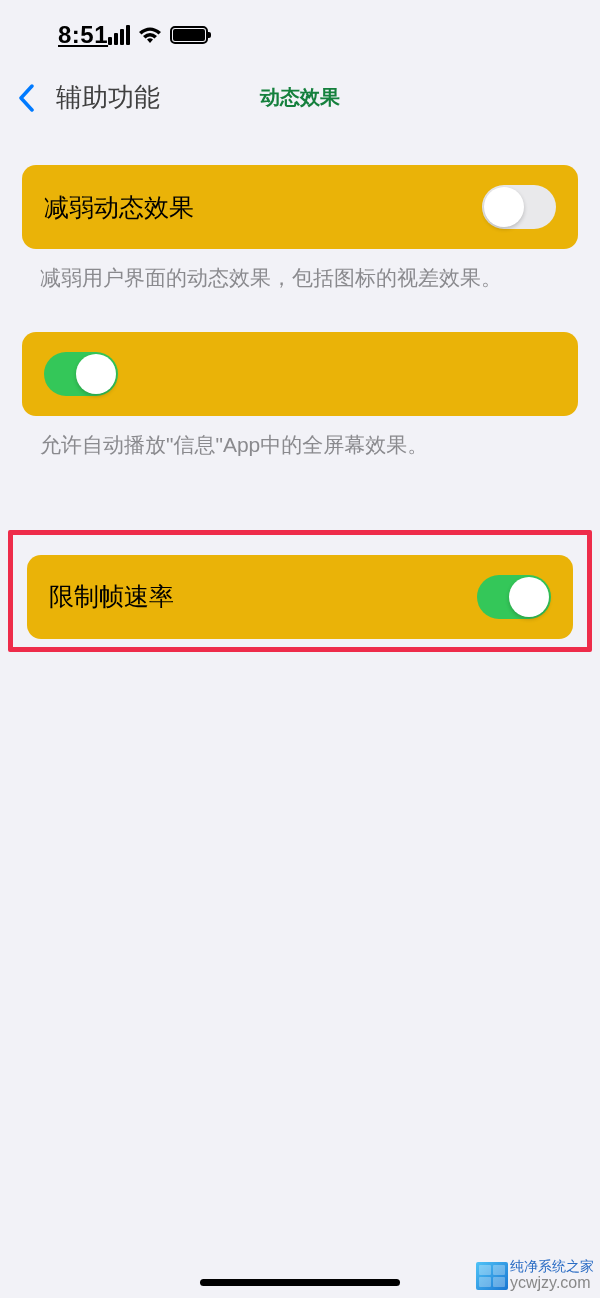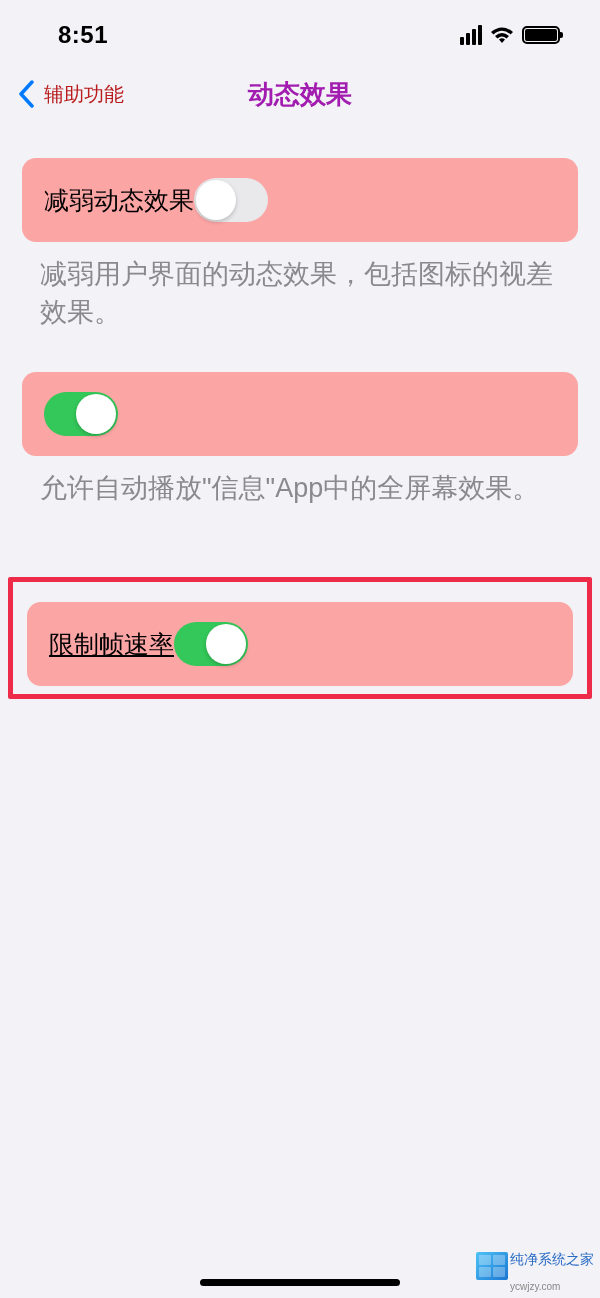--- a/index.html
+++ b/index.html
@@ -11,24 +11,25 @@
     body {
       width: 600px;
       height: 1298px;
       background: #f2f2f7;
       font-family: -apple-system, "SF Pro Text", "Helvetica Neue", Arial, sans-serif;
       position: relative;
       overflow: hidden;
     }
     .status-bar {
       display: flex;
-      justify-content: space-between;
+      justify-content: flex-start;
       align-items: center;
       padding: 18px 40px 8px 58px;
       height: 60px;
+      text-decoration: underline;
     }
     .status-time {
       font-size: 24px;
       font-weight: 600;
       color: #000;
       letter-spacing: 0.5px;
     }
     .status-icons {
       display: flex;
       align-items: center;
@@ -76,54 +77,55 @@
     }
     .nav-bar {
       display: flex;
       align-items: center;
       padding: 20px 18px 28px 18px;
       position: relative;
     }
     .back-button {
       display: flex;
       align-items: center;
-      color: #b91c1c;
-      font-size: 20px;
-      gap: 10px;
+      color: #404040;
+      font-size: 26px;
+      gap: 22px;
     }
     .chevron-left {
       width: 16px;
       height: 28px;
     }
     .nav-title {
       position: absolute;
       left: 50%;
       transform: translateX(-50%);
-      font-size: 26px;
+      font-size: 20px;
       font-weight: 600;
-      color: #a21caf;
+      color: #15803d;
     }
     .content {
       padding: 22px 0 0 0;
     }
     .setting-row {
-      background: #fca5a5;
+      background: #eab308;
       margin: 0 22px;
       border-radius: 14px;
       padding: 20px 22px;
       display: flex;
+      justify-content: space-between;
       align-items: center;
     }
     .setting-label {
       font-size: 25px;
       color: #000;
     }
     .setting-footer {
       padding: 14px 40px 24px 40px;
-      font-size: 27px;
+      font-size: 21px;
       color: #8a8a8e;
       line-height: 1.4;
     }
     .toggle {
       width: 74px;
       height: 44px;
       border-radius: 22px;
       position: relative;
       flex-shrink: 0;
     }
@@ -146,21 +148,20 @@
       left: 2px;
     }
     .toggle-on .toggle-knob {
       right: 2px;
     }
     .highlight-box {
       border: 5px solid #ee2c4a;
       margin: 0 8px;
       padding: 20px 0 8px 0;
       border-radius: 2px;
-      text-decoration: underline;
     }
     .highlight-box .setting-row {
       margin: 0 14px;
     }
     .highlight-box .setting-footer {
       padding: 14px 32px 10px 32px;
     }
     .section-gap {
       height: 16px;
     }
@@ -172,20 +173,21 @@
       width: 200px;
       height: 7px;
       background: #000;
       border-radius: 4px;
     }
     .watermark {
       position: absolute;
       bottom: 6px;
       right: 6px;
       display: flex;
+      align-items: center;
       gap: 2px;
       font-size: 14px;
       color: #2a6cc4;
     }
     .watermark-logo {
       width: 32px;
       height: 28px;
       background: linear-gradient(135deg, #4fc3f7, #1976d2);
       border-radius: 2px;
       display: grid;
@@ -197,23 +199,22 @@
     .watermark-logo div {
       background: rgba(255,255,255,0.3);
       border-radius: 1px;
     }
     .watermark-text {
       display: flex;
       flex-direction: column;
       line-height: 1.1;
     }
     .watermark-url {
-      font-size: 10px;
+      font-size: 16px;
       color: #888;
-      margin-top: 14px;
     }
   </style>
 </head>
 <body>
 
 <div class="status-bar">
   <div class="status-time">8:51</div>
   <div class="status-icons">
     <div class="signal-icon">
       <div class="signal-bar" style="height:8px"></div>

